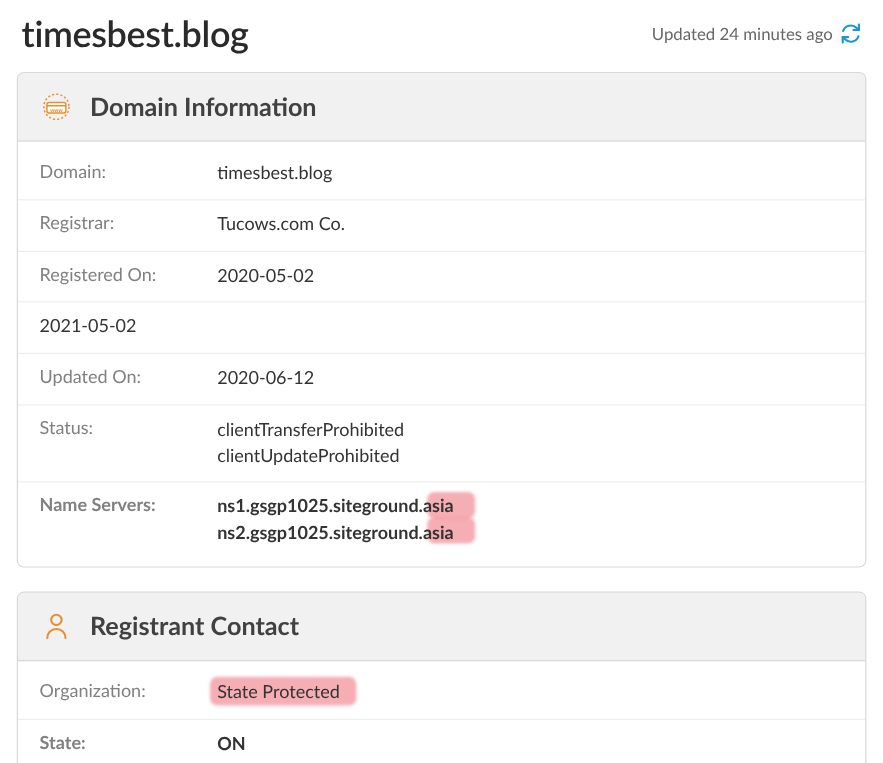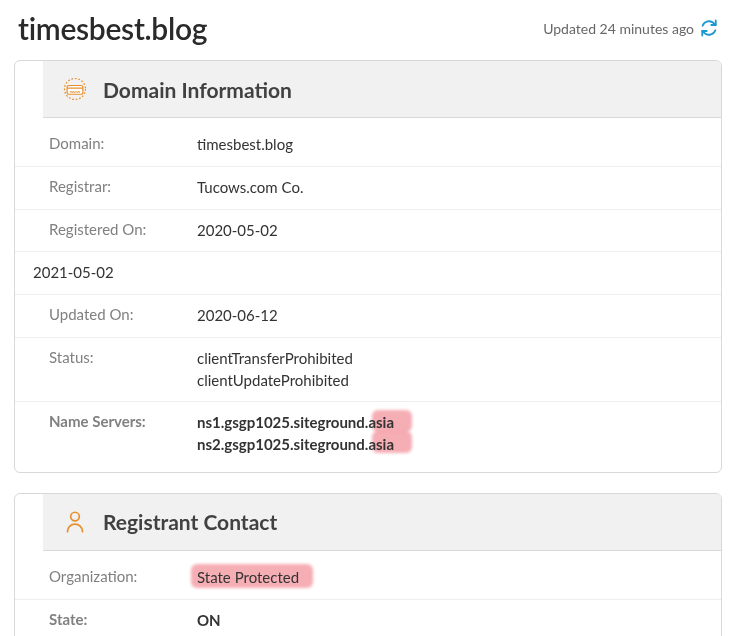--- a/index.html
+++ b/index.html
@@ -22,21 +22,21 @@
       padding: 0 4px;
     }
     .domain-title {
       font-size: 30px;
       font-weight: 600;
       color: #2a2a2a;
       letter-spacing: -0.3px;
     }
     .updated-wrap {
       display: flex;
-      align-items: center;
+      align-items: flex-start;
       gap: 6px;
     }
     .updated-text {
       font-size: 14px;
       color: #676767;
     }
     .refresh-icon svg {
       display: block;
     }
     .card {
@@ -45,21 +45,20 @@
       margin-bottom: 20px;
       overflow: hidden;
     }
     .card-header {
       background: #f1f1f1;
       padding: 14px 18px;
       display: flex;
       align-items: center;
       gap: 14px;
       border-bottom: 1px solid #d8d8d8;
-      margin-left: 28px;
     }
     .card-header-icon {
       width: 28px;
       height: 28px;
       display: flex;
       align-items: center;
       justify-content: center;
     }
     .card-header-title {
       font-size: 21px;
@@ -78,21 +77,20 @@
     }
     .row:last-child {
       border-bottom: none;
       font-weight: bold;
     }
     .row-label {
       width: 148px;
       flex-shrink: 0;
       font-size: 15px;
       color: #808080;
-      margin-left: 16px;
     }
     .row-value {
       font-size: 15px;
       color: #333333;
       line-height: 1.45;
       position: relative;
     }
     .row-value .line {
       display: block;
       position: relative;

